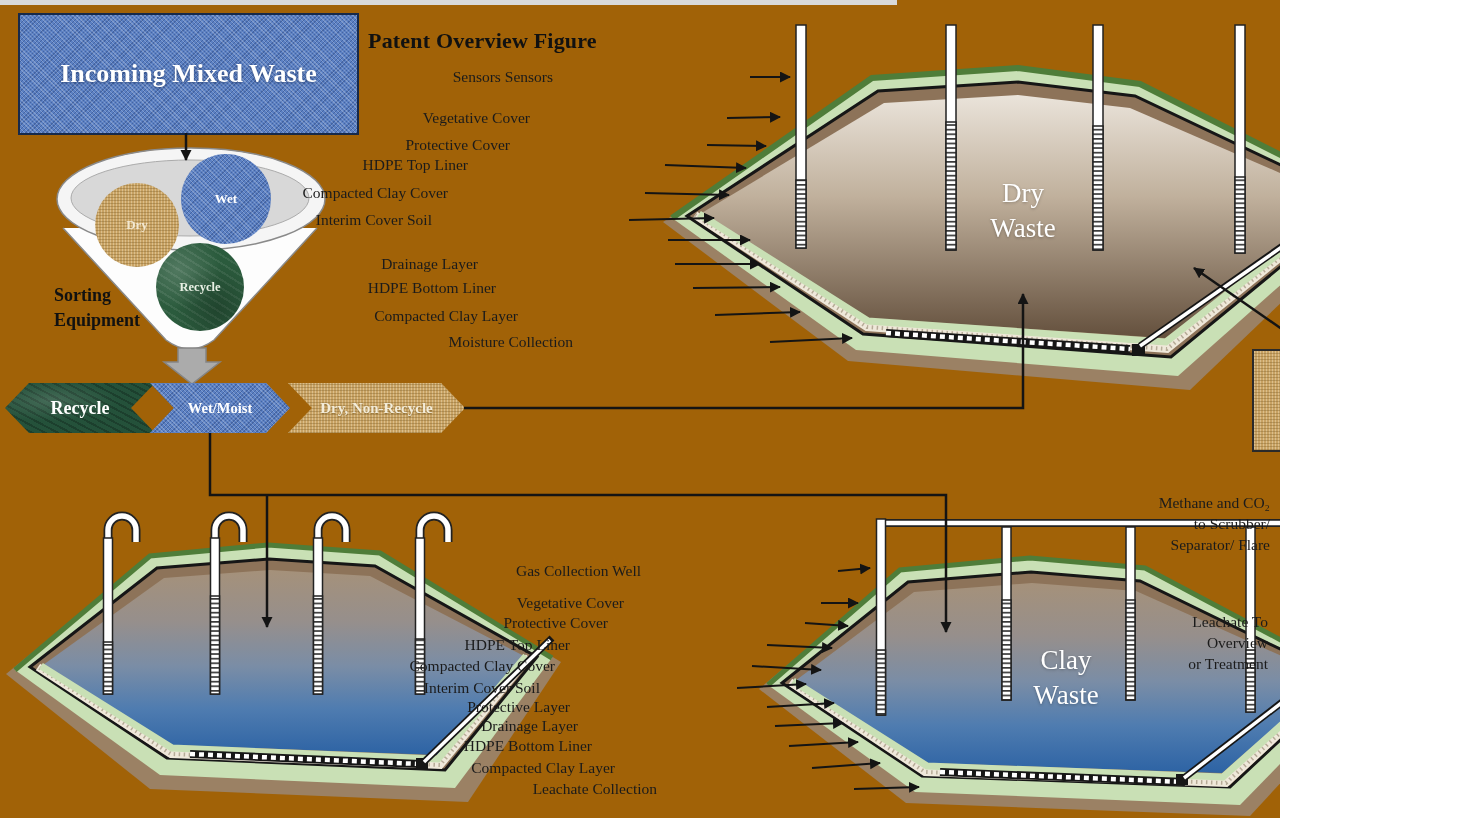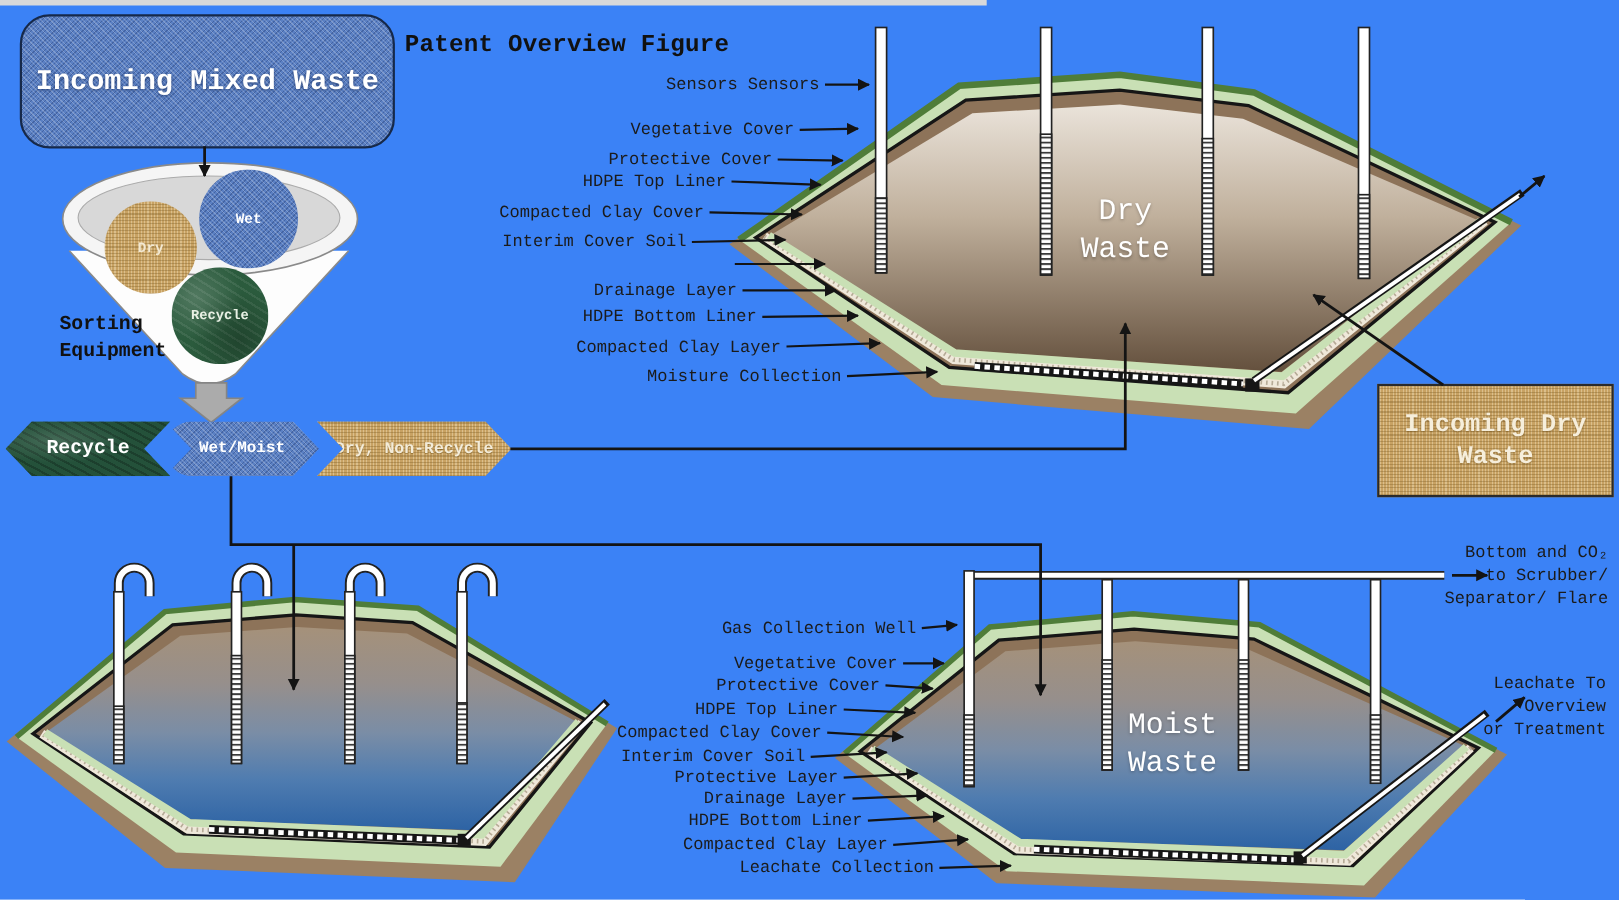--- a/index.html
+++ b/index.html
@@ -1,27 +1,27 @@
 <!DOCTYPE html>
 <html><head>
 <meta charset="utf-8">
 <style>
   html,body{margin:0;padding:0;background:#fff;}
-  #canvas{position:relative;width:1472px;height:818px;overflow:hidden;background:#3b82f6;
-          font-family:Liberation Mono, monospace;}
+  #canvas{position:relative;width:1280px;height:818px;overflow:hidden;background:#a16207;
+          font-family:Liberation Serif, serif;}
   #canvas svg{position:absolute;left:0;top:0;}
   #top-svg{pointer-events:none;}
 
   .abs{position:absolute;}
   .title{left:368px;top:28px;font-size:22px;font-weight:700;color:#111;letter-spacing:.2px;}
 
   
   .denim{background-color:#5b80c3;background-image:
      repeating-linear-gradient(45deg, rgba(255,255,255,.22) 0 1px, rgba(255,255,255,0) 1px 3px),
-     repeating-linear-gradient(-45deg, rgba(23,48,105,.35) 0 1px, rgba(0,0,0,0) 1px 3px); border-radius: 27px;}
+     repeating-linear-gradient(-45deg, rgba(23,48,105,.35) 0 1px, rgba(0,0,0,0) 1px 3px);}
   .burlap{background-color:#c8a263;background-image:
      repeating-linear-gradient(0deg, rgba(110,80,25,.30) 0 1px, rgba(0,0,0,0) 1px 3px),
      repeating-linear-gradient(90deg, rgba(255,244,214,.35) 0 1px, rgba(0,0,0,0) 1px 3px);}
   .marble{background-color:#2b5b3d;background-image:
      radial-gradient(ellipse at 25% 30%, rgba(255,255,255,.18), rgba(255,255,255,0) 45%),
      radial-gradient(ellipse at 70% 75%, rgba(0,0,0,.25), rgba(0,0,0,0) 50%),
      repeating-linear-gradient(32deg, rgba(255,255,255,.08) 0 2px, rgba(0,0,0,0) 2px 7px);}
   .marble-dark{background-color:#24513a;background-image:
      radial-gradient(ellipse at 30% 35%, rgba(255,255,255,.15), rgba(255,255,255,0) 45%),
      repeating-linear-gradient(28deg, rgba(0,0,0,.22) 0 2px, rgba(0,0,0,0) 2px 6px);}
@@ -236,21 +236,21 @@
   <div class="abs box burlap" id="drybox">
     <div>Incoming Dry</div>
     <div>Waste</div>
   </div>
 
   <div class="waste-name" style="left:953px;top:176px;width:140px;">
     <div>Dry</div>
     <div>Waste</div>
   </div>
   <div class="waste-name" style="left:996px;top:643px;width:140px;">
-    <div>Moist</div>
+    <div>Clay</div>
     <div>Waste</div>
   </div>
 
   <div class="lbl" style="right:727px;top:67px;">Sensors Sensors</div>
   <div class="lbl" style="right:750px;top:108px;">Vegetative Cover</div>
   <div class="lbl" style="right:770px;top:135px;">Protective Cover</div>
   <div class="lbl" style="right:812px;top:155px;">HDPE Top Liner</div>
   <div class="lbl" style="right:832px;top:183px;">Compacted Clay Cover</div>
   <div class="lbl" style="right:848px;top:210px;">Interim Cover Soil</div>
   <div class="lbl" style="right:802px;top:254px;">Drainage Layer</div>
@@ -265,21 +265,21 @@
   <div class="lbl" style="right:710px;top:635px;">HDPE Top Liner</div>
   <div class="lbl" style="right:725px;top:656px;">Compacted Clay Cover</div>
   <div class="lbl" style="right:740px;top:678px;">Interim Cover Soil</div>
   <div class="lbl" style="right:710px;top:697px;">Protective Layer</div>
   <div class="lbl" style="right:702px;top:716px;">Drainage Layer</div>
   <div class="lbl" style="right:688px;top:736px;">HDPE Bottom Liner</div>
   <div class="lbl" style="right:665px;top:758px;">Compacted Clay Layer</div>
   <div class="lbl" style="right:623px;top:779px;">Leachate Collection</div>
 
   <div class="lbl" style="right:10px;top:492px;">
-    <div>Bottom and CO₂</div>
+    <div>Methane and CO₂</div>
     <div>to Scrubber/</div>
     <div>Separator/ Flare</div>
   </div>
   <div class="lbl" style="right:12px;top:611px;">
     <div>Leachate To</div>
     <div>Overview</div>
     <div>or Treatment</div>
   </div>
 
   <svg id="top-svg" width="1472" height="818" viewBox="0 0 1472 818">

